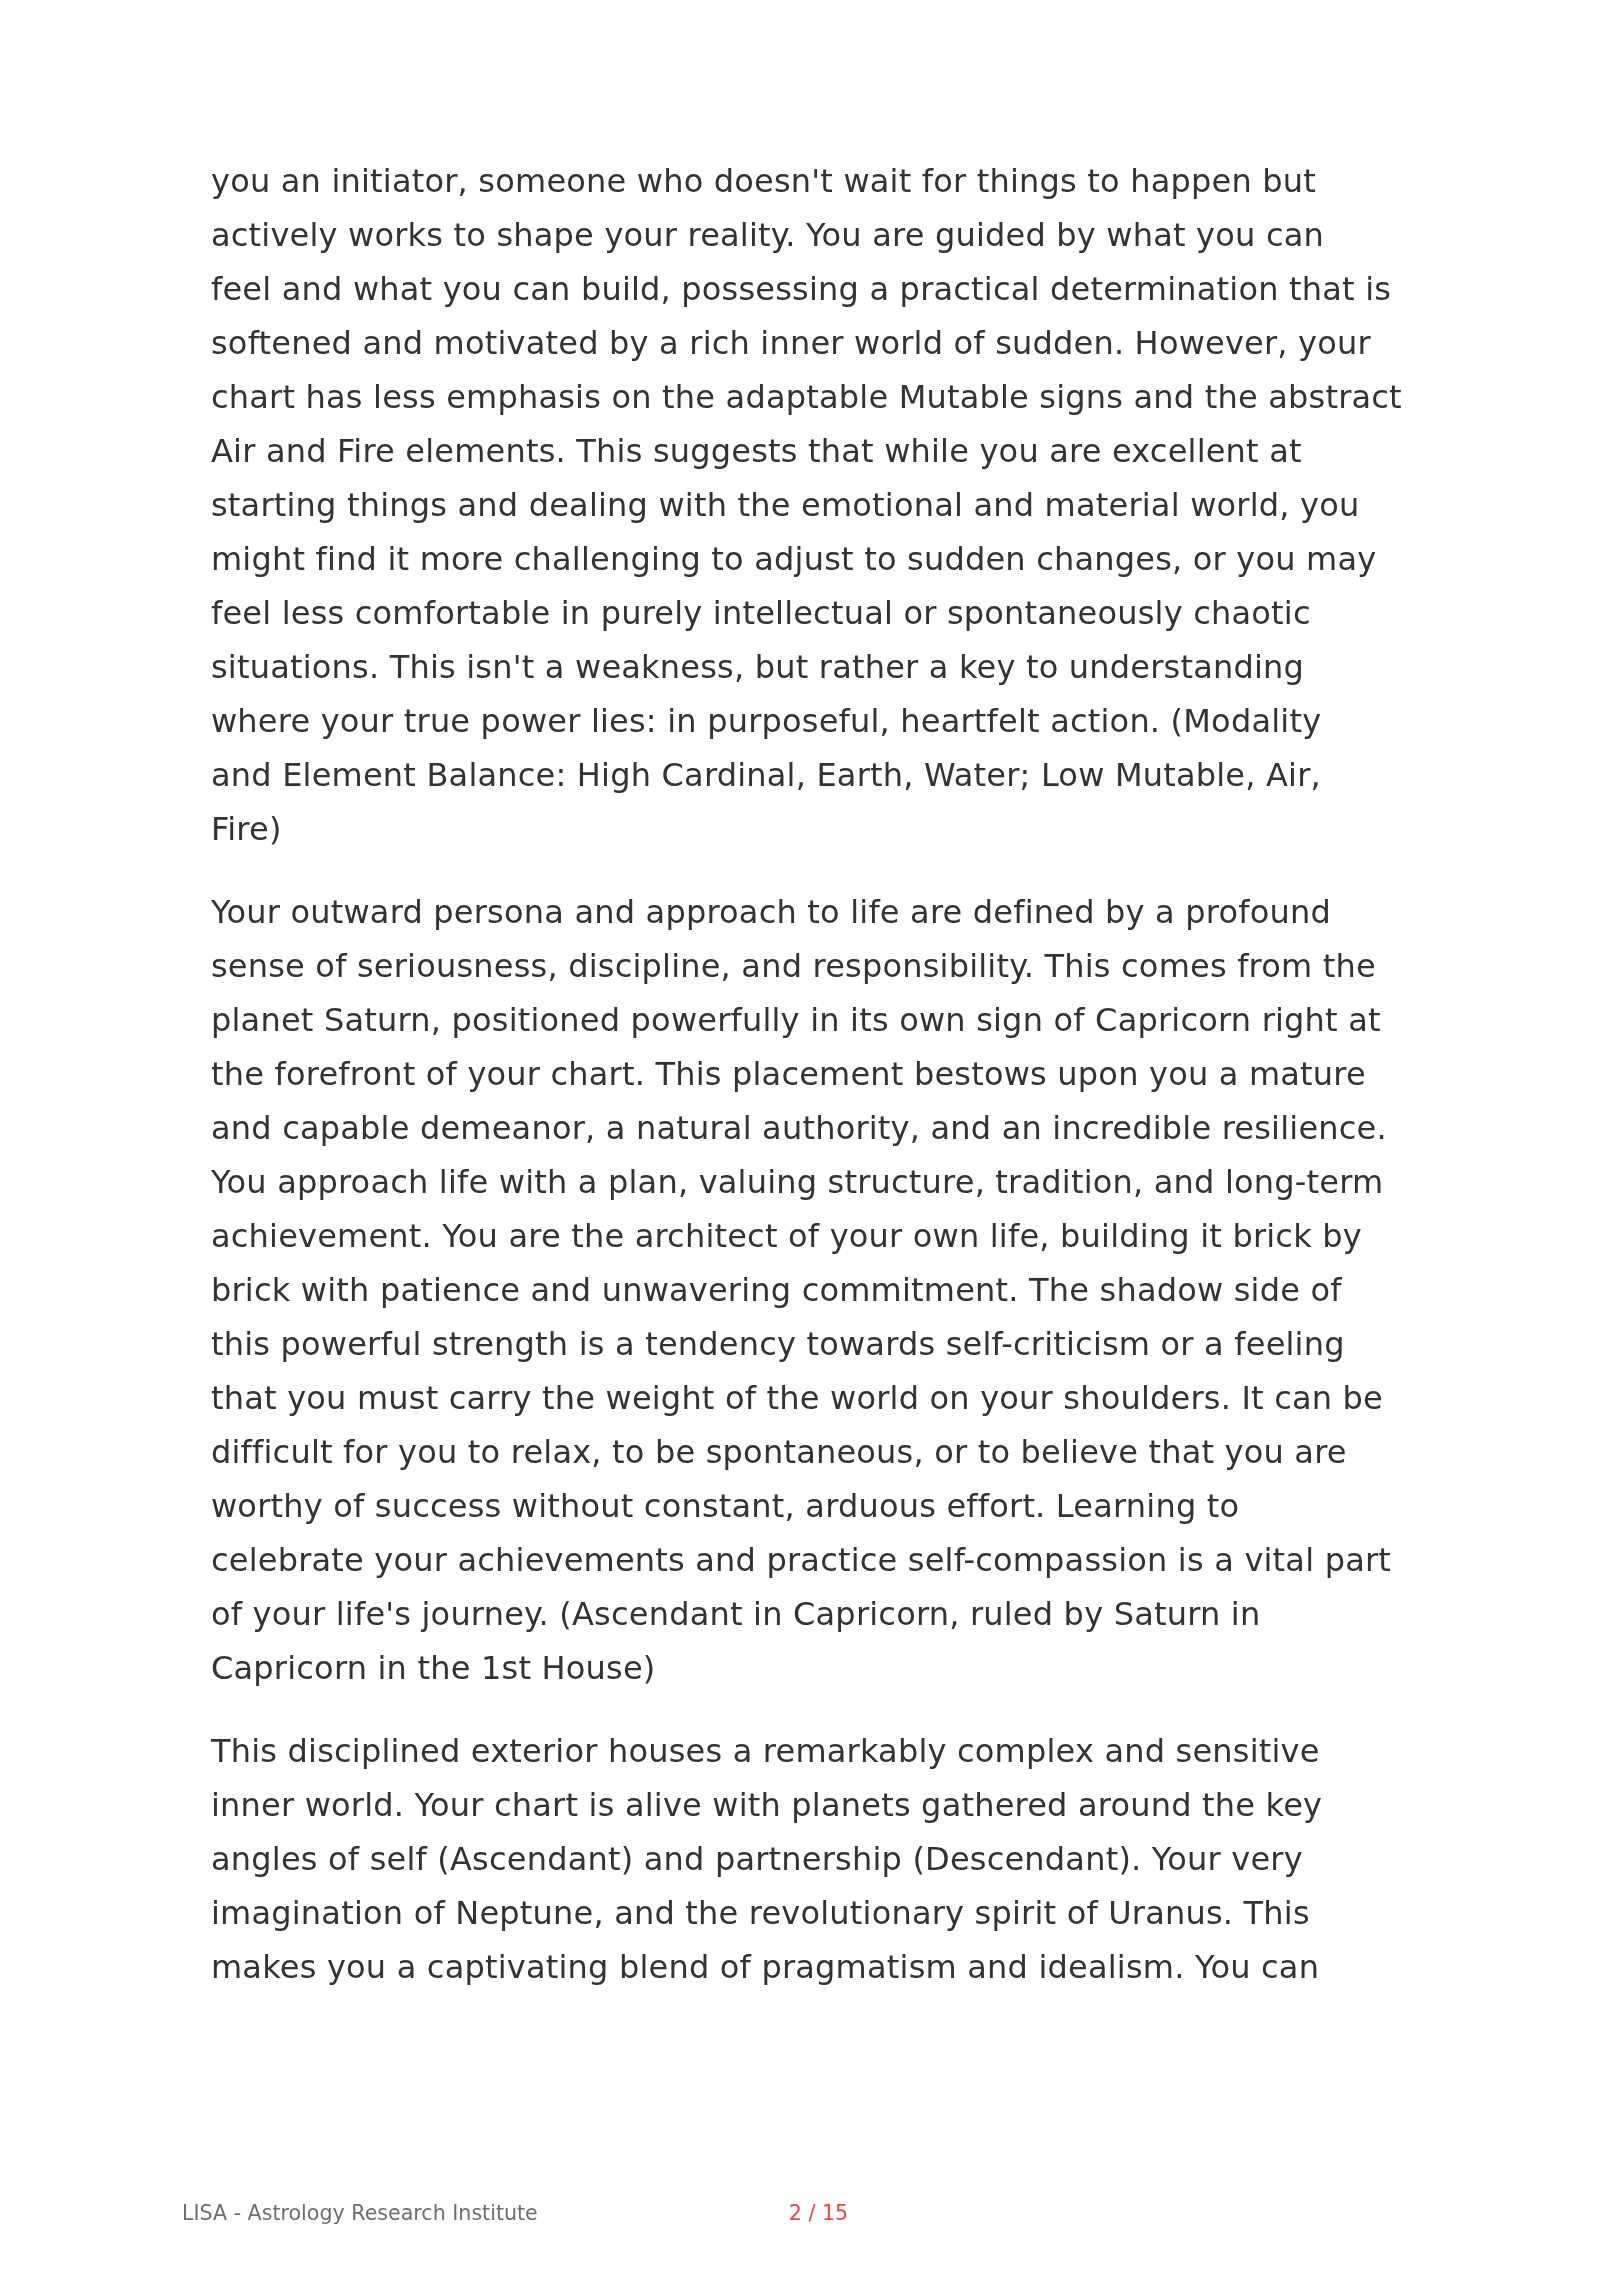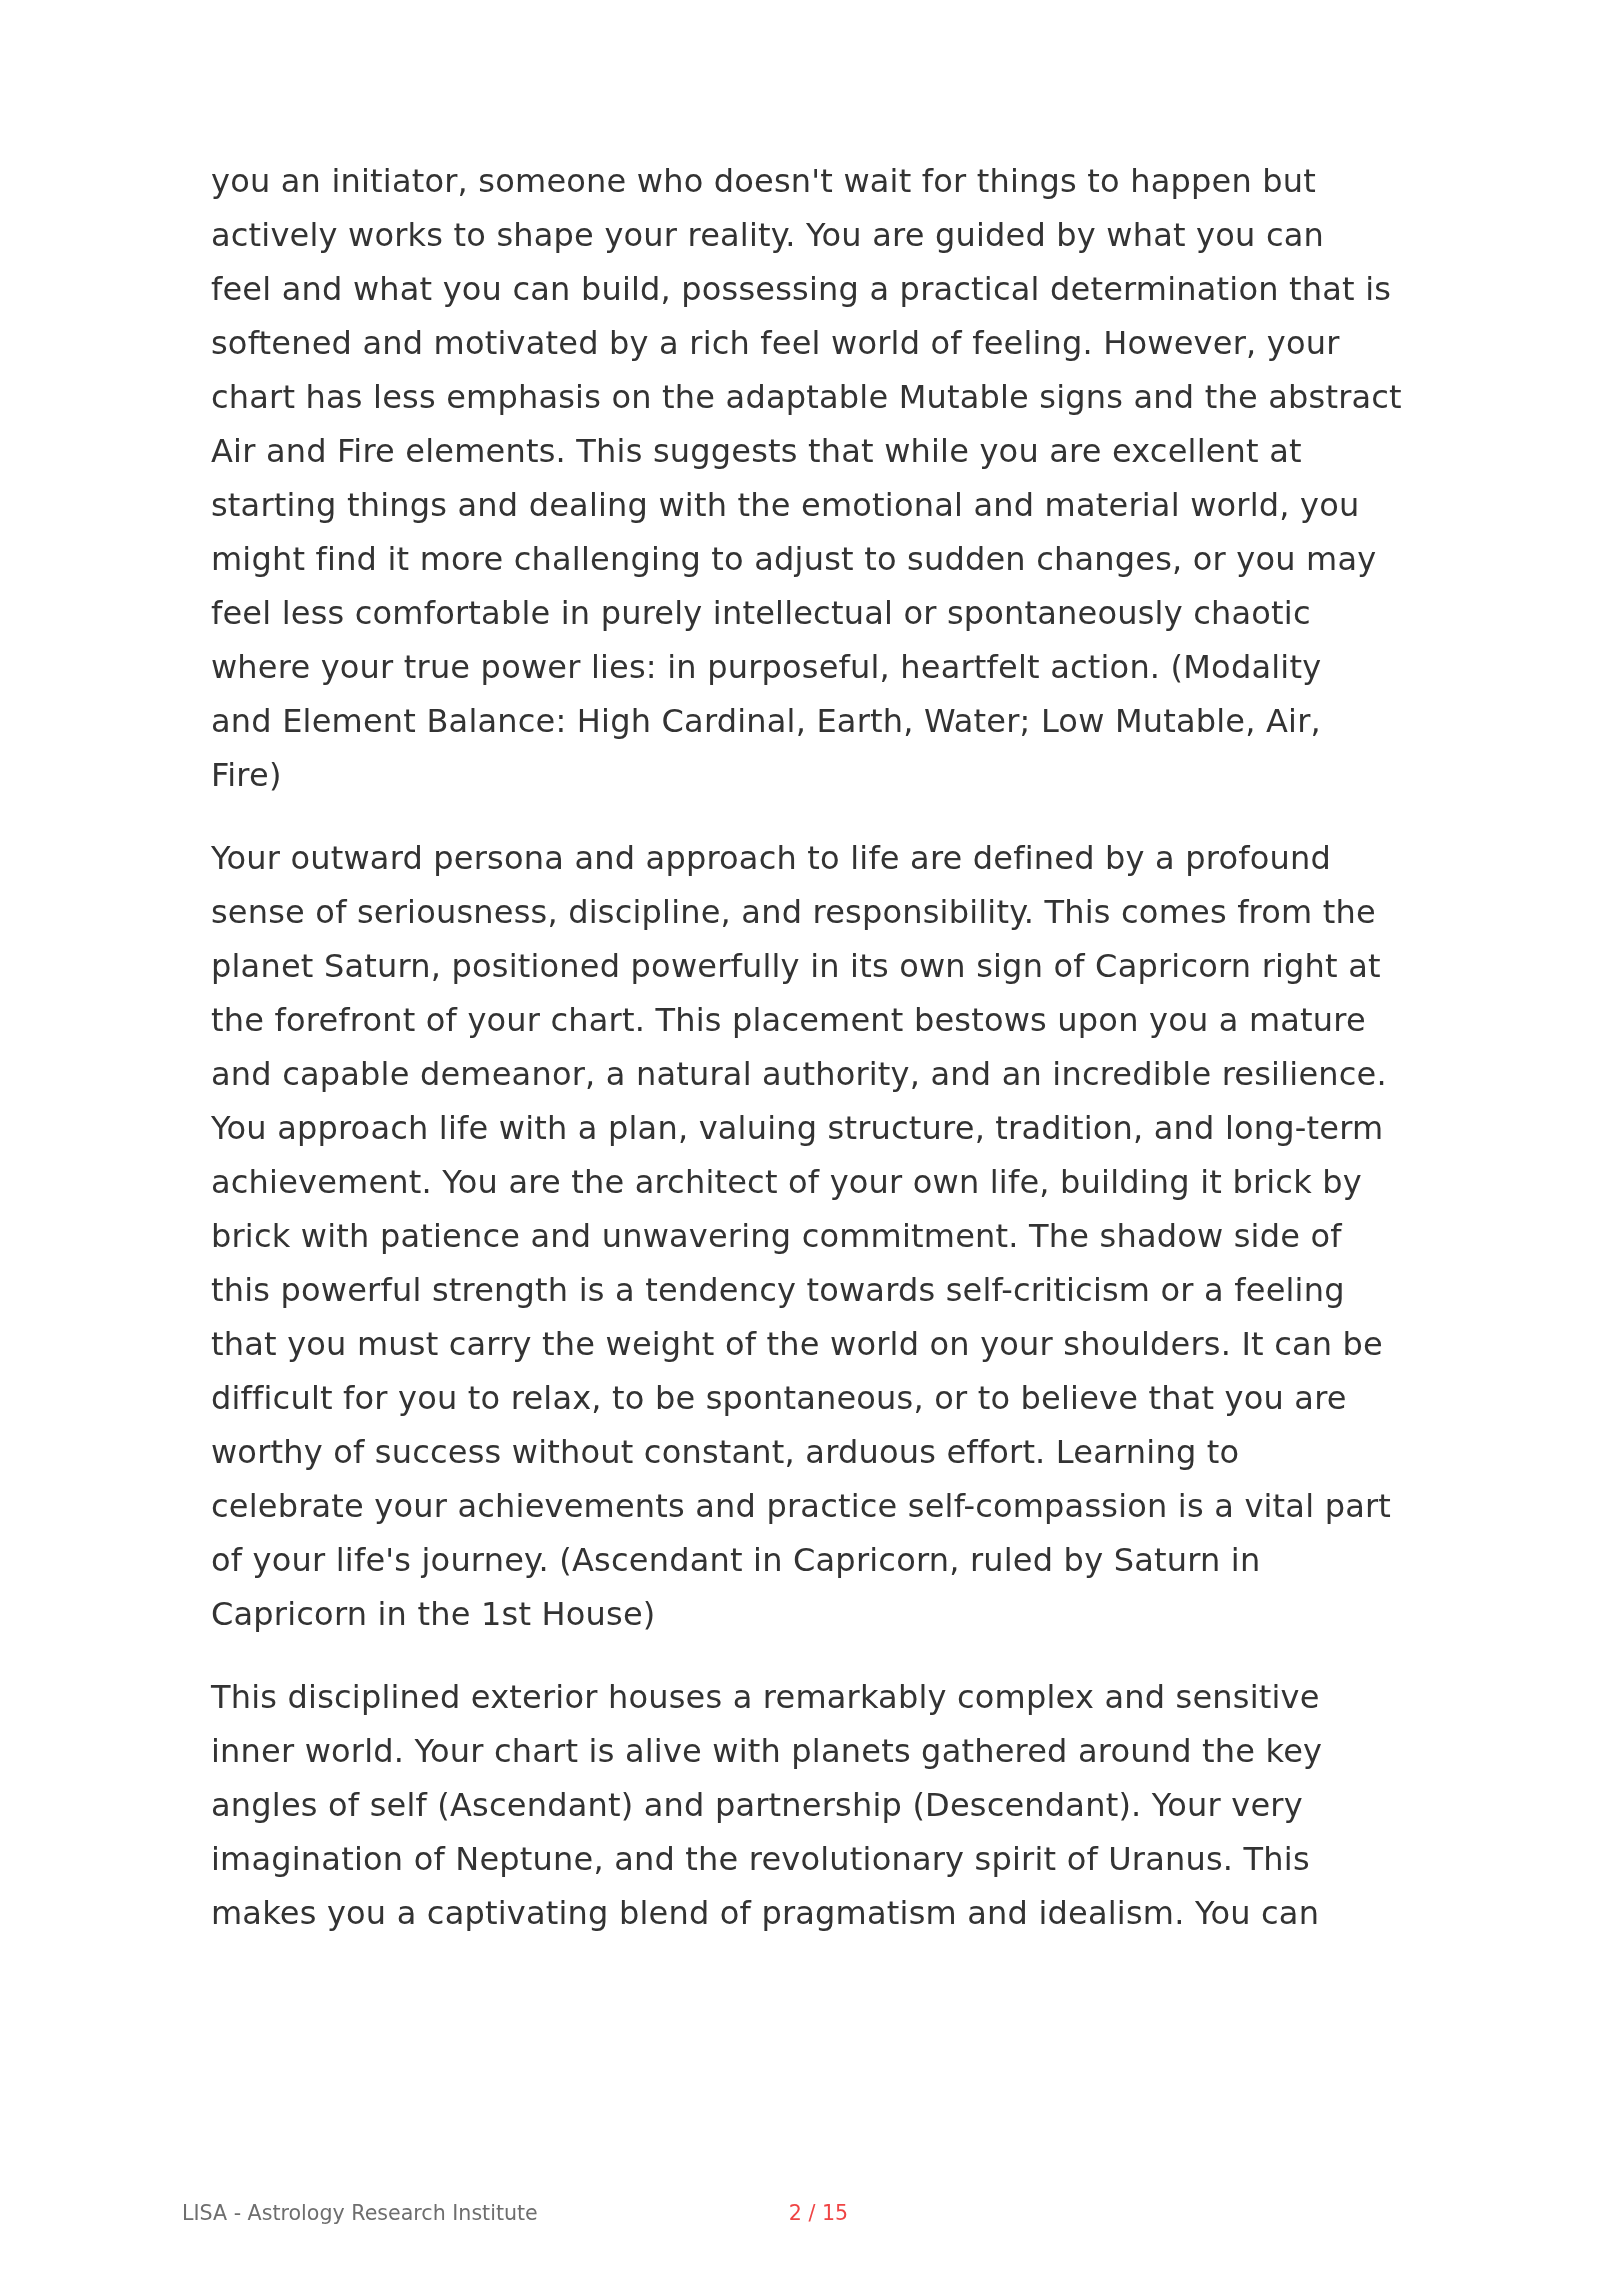--- a/index.html
+++ b/index.html
@@ -61,26 +61,27 @@
 </head>
 <body>
 
 <div class="page">
 
   <div class="report-body">
     <div class="paragraph">
         <div class="line">you an initiator, someone who doesn't wait for things to happen but</div>
         <div class="line">actively works to shape your reality. You are guided by what you can</div>
         <div class="line">feel and what you can build, possessing a practical determination that is</div>
-        <div class="line">softened and motivated by a rich feel world of feeling. However, your</div>
+        <div class="line">softened and motivated by a rich inner world of sudden. However, your</div>
         <div class="line">chart has less emphasis on the adaptable Mutable signs and the abstract</div>
         <div class="line">Air and Fire elements. This suggests that while you are excellent at</div>
         <div class="line">starting things and dealing with the emotional and material world, you</div>
         <div class="line">might find it more challenging to adjust to sudden changes, or you may</div>
         <div class="line">feel less comfortable in purely intellectual or spontaneously chaotic</div>
+        <div class="line">situations. This isn't a weakness, but rather a key to understanding</div>
         <div class="line">where your true power lies: in purposeful, heartfelt action. (Modality</div>
         <div class="line">and Element Balance: High Cardinal, Earth, Water; Low Mutable, Air,</div>
         <div class="line">Fire)</div>
       </div>
     <div class="paragraph">
         <div class="line">Your outward persona and approach to life are defined by a profound</div>
         <div class="line">sense of seriousness, discipline, and responsibility. This comes from the</div>
         <div class="line">planet Saturn, positioned powerfully in its own sign of Capricorn right at</div>
         <div class="line">the forefront of your chart. This placement bestows upon you a mature</div>
         <div class="line">and capable demeanor, a natural authority, and an incredible resilience.</div>

